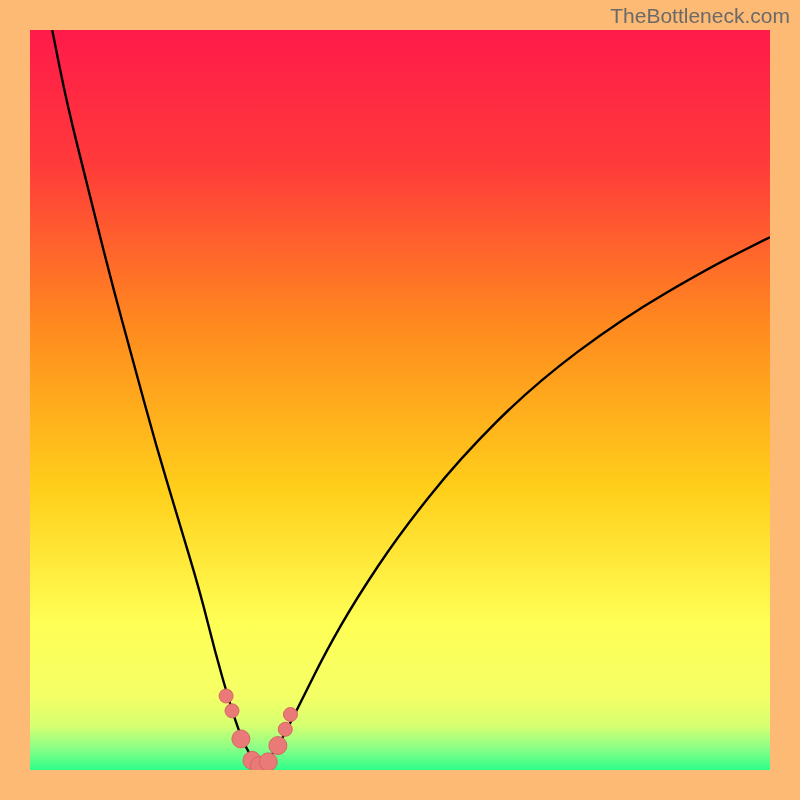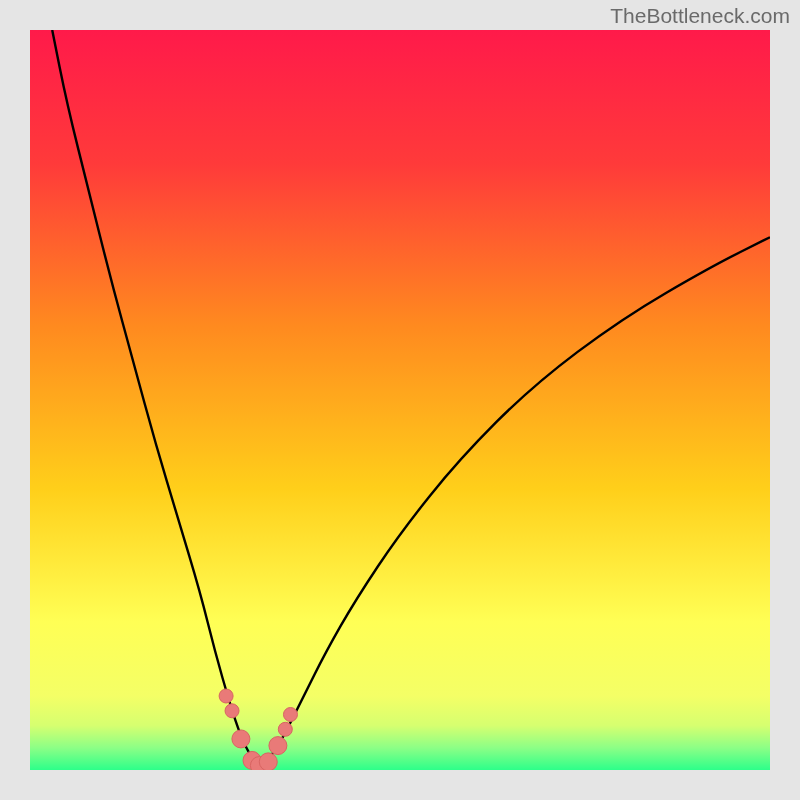--- a/index.html
+++ b/index.html
@@ -10,21 +10,21 @@
     background: #000;
     overflow: hidden;
     font-family: Arial, Helvetica, sans-serif;
   }
   .frame {
     position: absolute;
     left: 0;
     top: 0;
     width: 800px;
     height: 800px;
-    background: #e5e5e5;
+    background: #fdba74;
   }
   .watermark {
     position: absolute;
     top: 4px;
     right: 10px;
     color: #6a6a6a;
     font-size: 21px;
     font-weight: 400;
     letter-spacing: 0px;
     z-index: 10;

